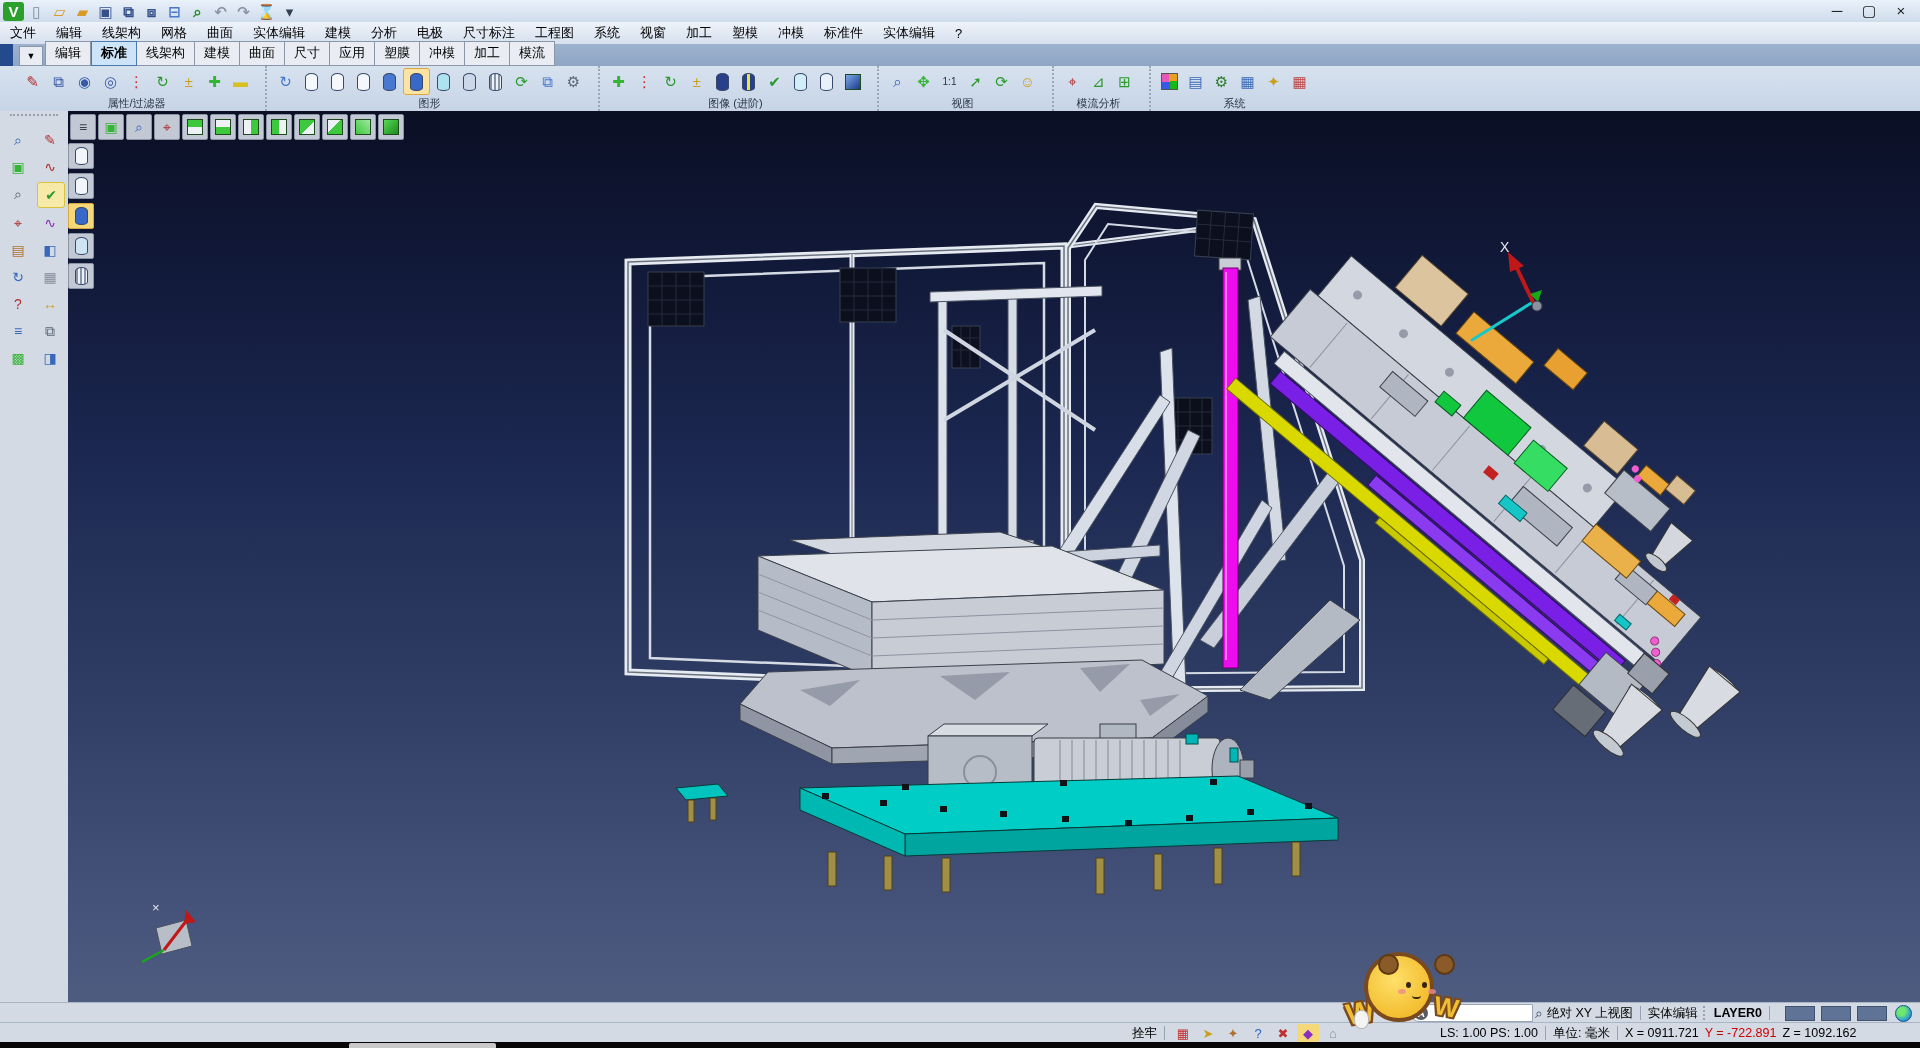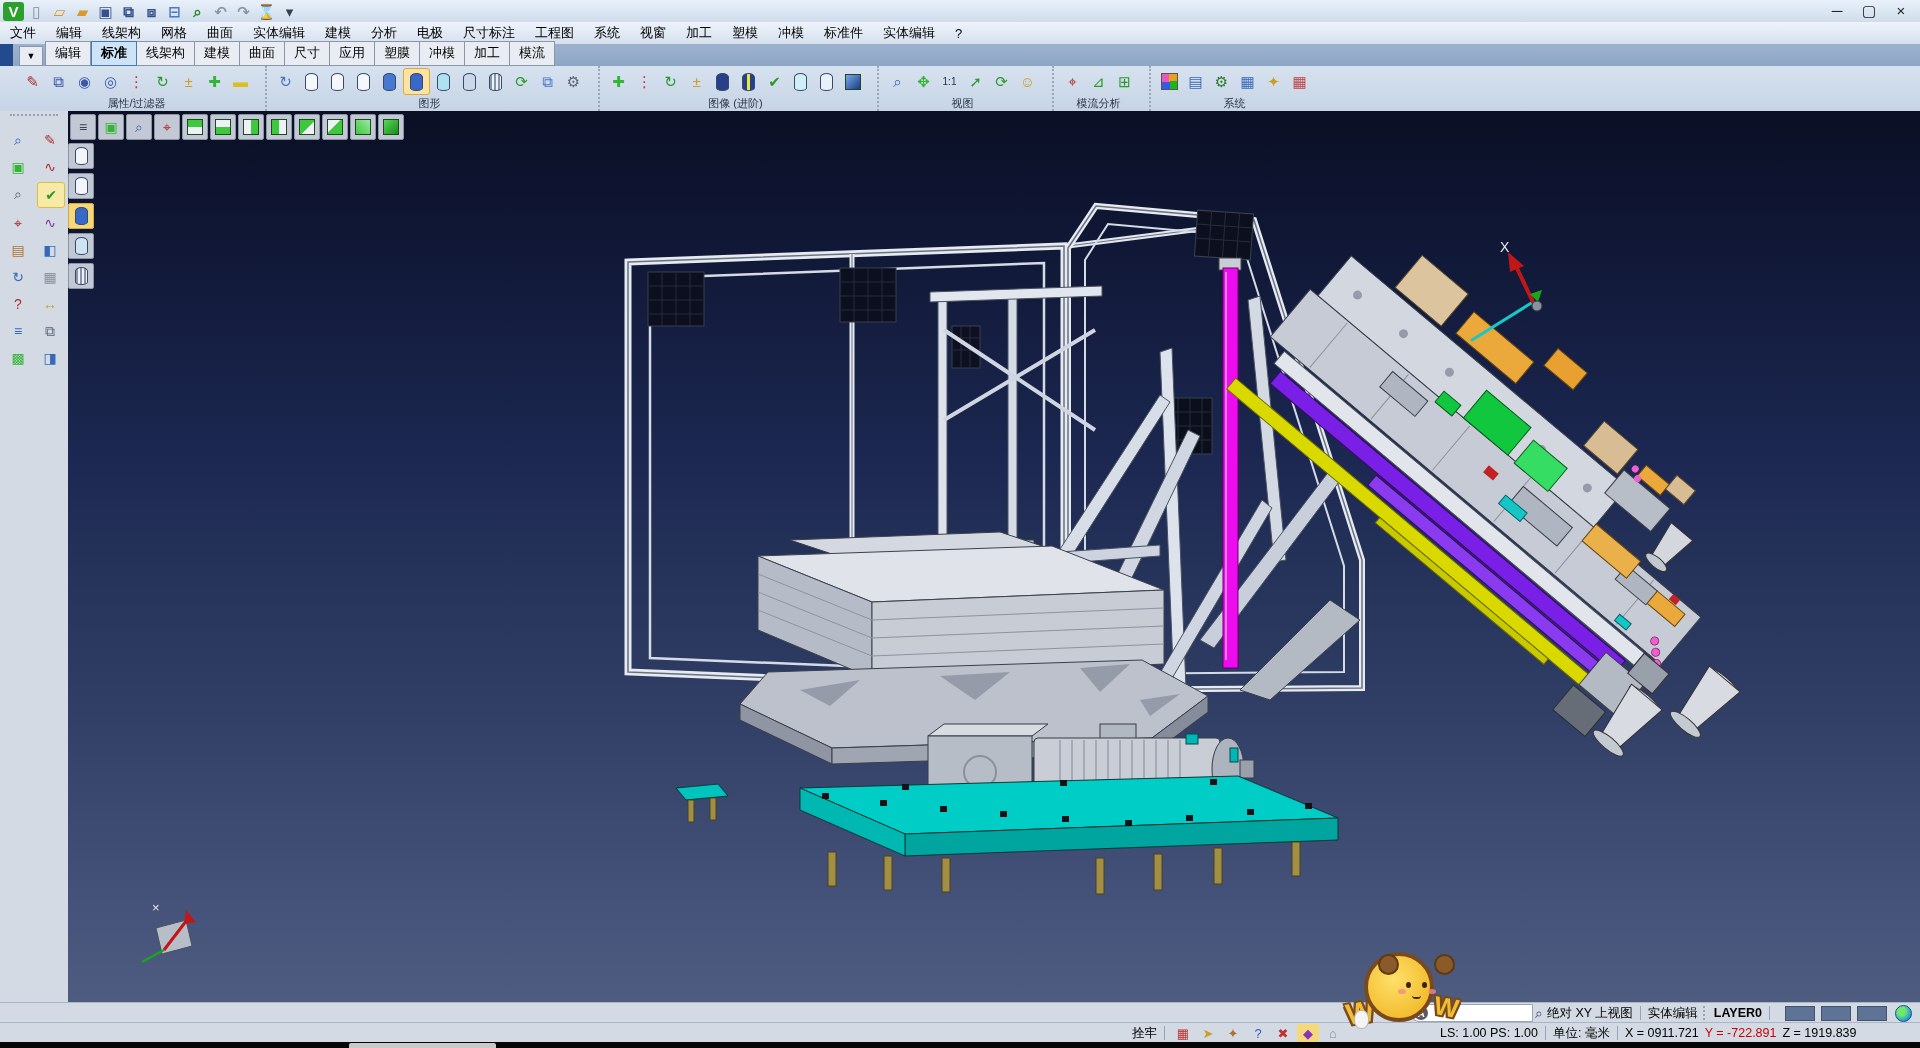--- a/index.html
+++ b/index.html
@@ -751,21 +751,21 @@
       </div>
     <div style="width:96px"></div>
     <span class="sbtext">LS: 1.00 PS: 1.00</span>
     <span class="ssep"></span>
     <span class="sbtext">单位: 毫米</span>
     <span class="ssep"></span>
     <span class="sbtext">X = 0911.721</span>
     <span style="width:6px"></span>
     <span class="sbtext coordY">Y = -722.891</span>
     <span style="width:6px"></span>
-    <span class="sbtext">Z = 1919.839</span>
+    <span class="sbtext">Z = 1092.162</span>
     <div style="width:10px"></div>
   </div>
 
   <div class="mascot">
     <span class="wl w1">W</span>
     <div class="mface">
       <span class="mear e1"></span>
       <span class="mear e2"></span>
       <span class="meye y1"></span>
       <span class="meye y2"></span>

